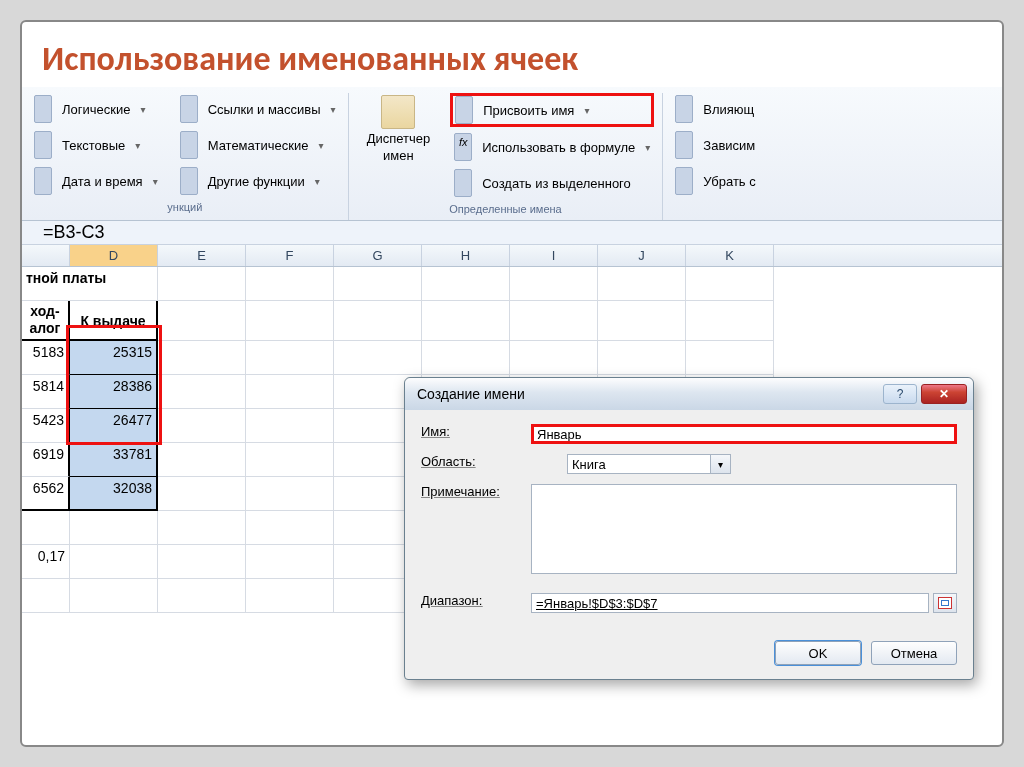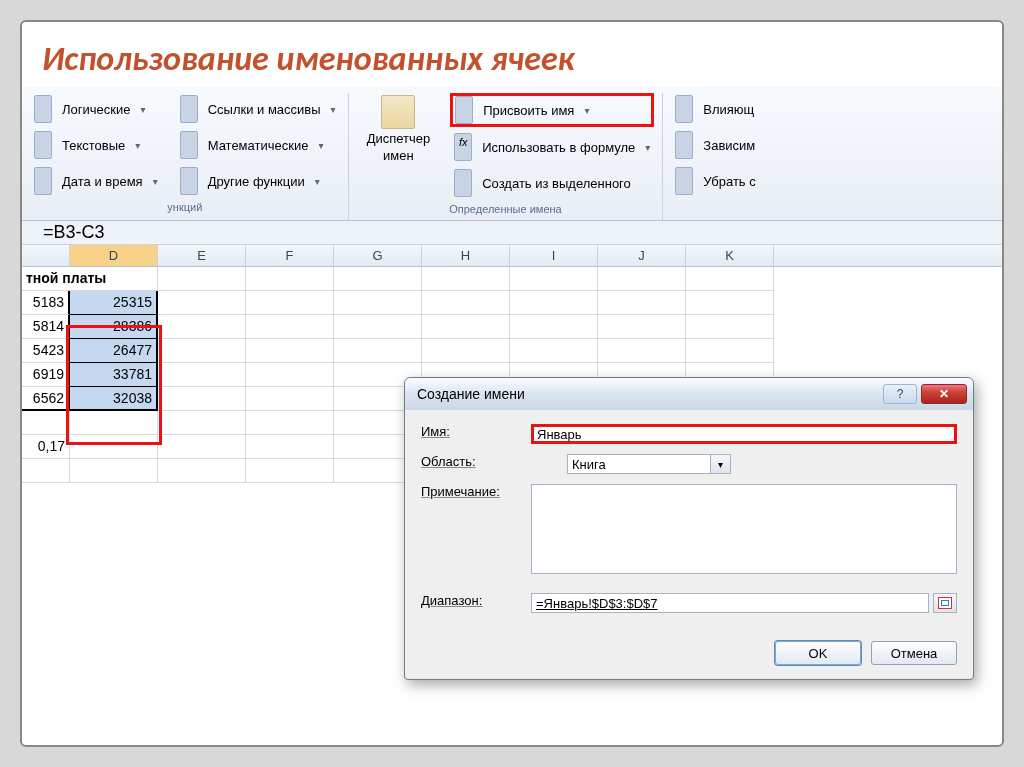--- a/index.html
+++ b/index.html
@@ -1,18 +1,18 @@
 <!DOCTYPE html>
 <html><head>
 <meta charset="utf-8">
 <style>
 * { box-sizing: border-box; margin: 0; padding: 0; }
 body { background: #d8d8d8; font-family: "Segoe UI", Tahoma, sans-serif; font-size: 13px; color: #000; }
 .frame { margin: 20px; background: #fff; border: 2px solid #888; border-radius: 6px; overflow: hidden; width: 984px; height: 727px; }
-.title { font-family: Calibri, Arial, sans-serif; font-size: 34px; font-weight: bold; color: #c3512d; padding: 16px 20px 8px 20px; font-style: italic; }
+.title { font-family: Calibri, Arial, sans-serif; font-size: 34px; font-weight: bold; color: #c3512d; padding: 16px 20px 8px 20px; }
 .excel { position: relative; background: #fff; }
 
 
 .ribbon { display: flex; border-bottom: 1px solid #b6c3d2; background: linear-gradient(#f7fafd,#e9eef6); padding: 6px 0 0 0; }
 .rib-group { display: flex; flex-direction: column; border-right: 1px solid #c8d2e0; padding: 0 8px 2px 8px; }
 .rib-rows { display: flex; flex-direction: column; gap: 4px; }
 .rib-item { display: flex; align-items: center; gap: 10px; padding: 2px 4px; font-size: 13px; cursor: default; white-space: nowrap; }
 .ico { width: 18px; height: 28px; display: inline-block; background: #c8d4e6; border: 1px solid #9caec8; border-radius: 2px; }
 .ico.lg { width: 34px; height: 34px; }
 .dd { font-size: 10px; color: #666; }
@@ -25,21 +25,21 @@
 .fbar { display: flex; align-items: center; border-bottom: 1px solid #c8d2e0; background: #eef3fa; height: 24px; }
 .fbar .fx { padding: 0 21px; font-size: 18px; }
 
 
 .grid-area { position: relative; }
 .col-hdrs { display: flex; height: 22px; background: linear-gradient(#f4f8fb,#e3eaf3); border-bottom: 1px solid #b6c3d2; }
 .col-hdr { width: 88px; border-right: 1px solid #c8d2e0; text-align: center; line-height: 22px; font-size: 13px; color: #33475f; }
 .col-hdr.first { width: 48px; }
 .col-hdr.sel { background: #f9d28a; }
 .sheet { position: relative; height: 420px; background: #fff; }
-.row { display: flex; height: 24px; }
+.row { display: flex; height: 34px; }
 .cell { width: 88px; border-right: 1px solid #d6dbe3; border-bottom: 1px solid #d6dbe3; padding: 0 4px; line-height: 22px; text-align: right; font-size: 14px; overflow: hidden; white-space: nowrap; }
 .cell.first { width: 48px; }
 .cell.hdr { font-weight: bold; font-size: 14px; }
 .cell.thick-b { border-bottom: 2px solid #000; }
 .cell.thick-r { border-right: 2px solid #000; }
 .cell.left { text-align: left; }
 .cell.center { text-align: center; }
 .cell.sel { background: #c4d8ef; }
 .marquee { position: absolute; border: 3px solid #e11; pointer-events: none; }
 
@@ -184,20 +184,31 @@
         <div class="row">
           <div class="cell first hdr left" style="width:136px;">тной платы</div>
           <div class="cell"></div>
             <div class="cell"></div>
             <div class="cell"></div>
             <div class="cell"></div>
             <div class="cell"></div>
             <div class="cell"></div>
             <div class="cell"></div>
         </div>
+        <div class="row" style="height:40px;">
+          <div class="cell first hdr center thick-b thick-r" style="line-height:1.2;padding-top:2px;"><span>ход-</span><br><span>алог</span></div>
+          <div class="cell hdr center thick-b thick-r" style="line-height:40px;">К выдаче</div>
+          <div class="cell" style="height:40px;"></div>
+            <div class="cell" style="height:40px;"></div>
+            <div class="cell" style="height:40px;"></div>
+            <div class="cell" style="height:40px;"></div>
+            <div class="cell" style="height:40px;"></div>
+            <div class="cell" style="height:40px;"></div>
+            <div class="cell" style="height:40px;"></div>
+        </div>
 
         <div class="row">
             <div class="cell first thick-r">5183</div>
             <div class="cell sel thick-r" style="border-bottom:1px solid #000;">25315</div>
             <div class="cell"></div>
             <div class="cell"></div>
             <div class="cell"></div>
             <div class="cell"></div>
             <div class="cell"></div>
             <div class="cell"></div>

